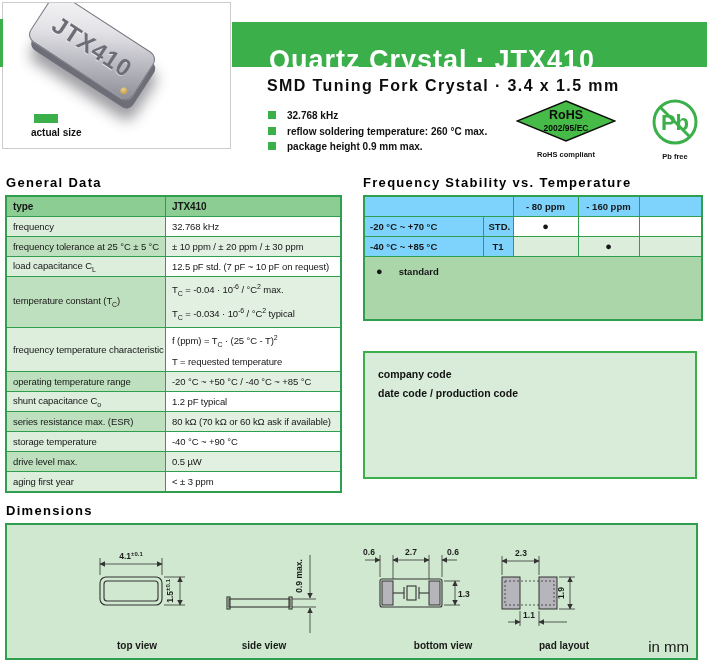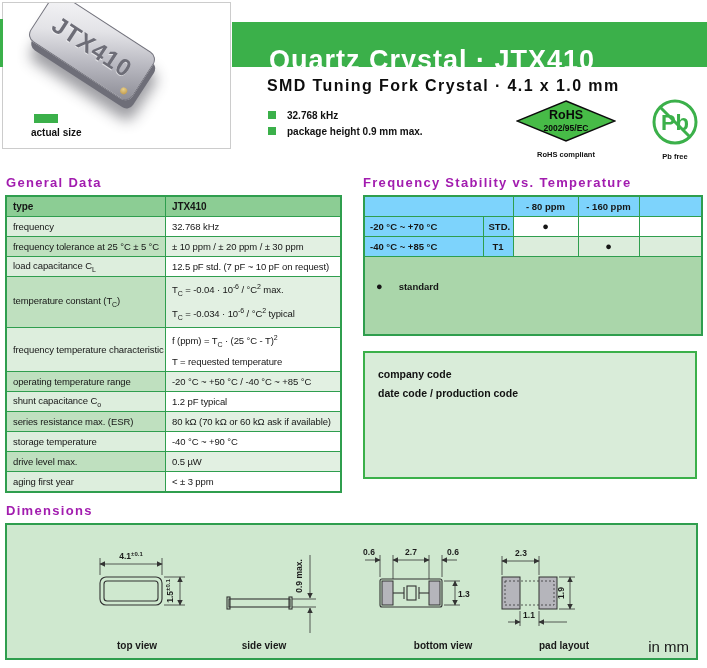--- a/index.html
+++ b/index.html
@@ -33,21 +33,21 @@
   .bullets{position:absolute;left:268px;top:110px;margin:0;padding:0;list-style:none;}
   .bullets li{display:flex;align-items:flex-start;height:15.5px;font-size:10px;font-weight:bold;color:#111;}
   .bullets .sq{display:inline-block;width:8px;height:8px;background:#3bb04a;margin:1px 11px 0 0;flex:none;}
 
   .rohs{position:absolute;left:516px;top:100px;width:100px;text-align:center;}
   .rohs .caption{margin-top:4px;font-size:7.5px;font-weight:bold;color:#111;}
   .pbfree{position:absolute;left:648px;top:96px;width:54px;text-align:center;}
   .pbfree .caption{margin-top:0;font-size:7.5px;font-weight:bold;color:#111;}
 
   
-  .sec{position:absolute;font-size:13px;font-weight:bold;letter-spacing:1.3px;color:#a21caf;white-space:nowrap;}
+  .sec{position:absolute;font-size:13px;font-weight:bold;letter-spacing:1.3px;color:#000000;white-space:nowrap;}
   .sec.gd{left:6px;top:175px;}
   .sec.fs{left:363px;top:175px;}
   .sec.dim{left:6px;top:503px;}
 
   
   table{border-collapse:collapse;table-layout:fixed;}
   .gdt{position:absolute;left:5px;top:195px;width:337px;border:2px solid #2f9e4e;}
   .gdt td{border:1px solid #2f9e4e;padding:1px 6px;font-size:9.5px;letter-spacing:-0.1px;
     color:#161616;white-space:nowrap;overflow:hidden;height:17px;}
   .gdt td.p{width:146px;}
@@ -60,21 +60,21 @@
   .gdt sub{font-size:7px;}
   .gdt sup{font-size:7px;}
 
   .fst{position:absolute;left:363px;top:195px;width:338px;border:2px solid #2f9e4e;}
   .fst td{border:1px solid #2f9e4e;padding:1px 5px;font-size:9.5px;font-weight:bold;color:#161616;
     height:17px;background:#7dd3fc;white-space:nowrap;}
   .fst td.c{text-align:center;}
   .fst tr.r1 td.d{background:#ffffff;}
   .fst tr.r2 td.d{background:#dceddc;}
   .fst td.dot{font-size:11px;line-height:1;}
-  .fst td.legend{height:53px;vertical-align:top;padding-top:23px;background:#aad6aa;}
+  .fst td.legend{height:53px;vertical-align:top;padding-top:8px;background:#aad6aa;}
   .fst td.legend .dt{font-size:11px;margin:0 16px 0 6px;}
 
   .codebox{position:absolute;left:363px;top:351px;width:334px;height:128px;background:#d9ecd9;
     border:2px solid #3bb04a;padding:12px 0 0 13px;box-sizing:border-box;}
   .codebox div{font-size:10.5px;font-weight:bold;color:#111;line-height:19px;}
 
   
   .dimpanel{position:absolute;left:5px;top:523px;width:693px;height:137px;background:#cfe8cf;
     border:2px solid #2f9e4e;box-sizing:border-box;}
   .dimpanel svg{position:absolute;left:0;top:0;}
@@ -97,26 +97,30 @@
       </div>
     </div>
     <div class="size-swatch"></div>
     <div class="size-caption">actual size</div>
   </div>
   <div class="edge-accent"></div>
 
   <div class="titlebar">
     <h1>Quartz Crystal · JTX410</h1>
   </div>
-  <div class="subtitle">SMD Tuning Fork Crystal · 4.1 x 1.0 mm</div>
+  <div class="subtitle">SMD Tuning Fork Crystal · 3.4 x 1.5 mm</div>
 
   <ul class="bullets">
     <li>
         <span class="sq"></span>
         <span>32.768 kHz</span>
+      </li>
+    <li>
+        <span class="sq"></span>
+        <span>reflow soldering temperature: 260 °C max.</span>
       </li>
     <li>
         <span class="sq"></span>
         <span>package height 0.9 mm max.</span>
       </li>
   </ul>
 
   <div class="rohs">
     <svg width="100" height="42" viewBox="0 0 100 42">
       <polygon points="50,1 99,21 50,41 1,21" fill="#47bb47" stroke="#0c0c0c" stroke-width="1.4"></polygon>

